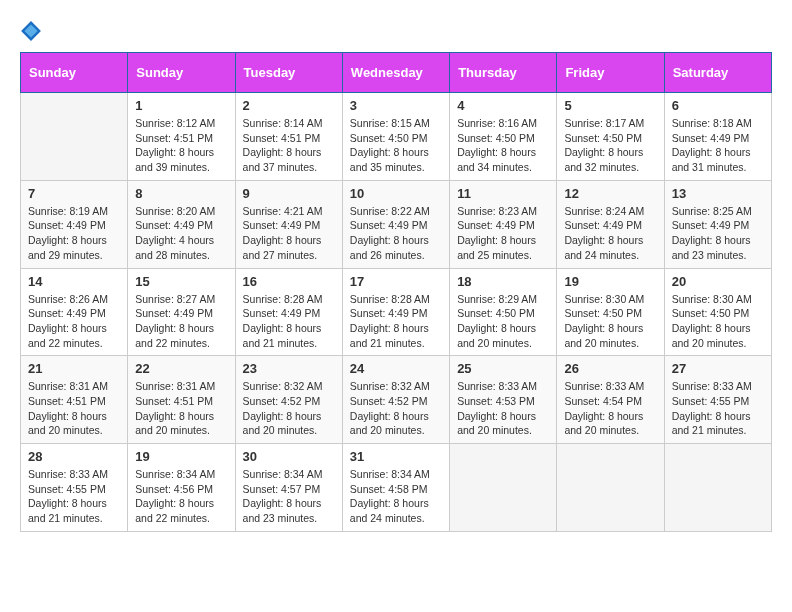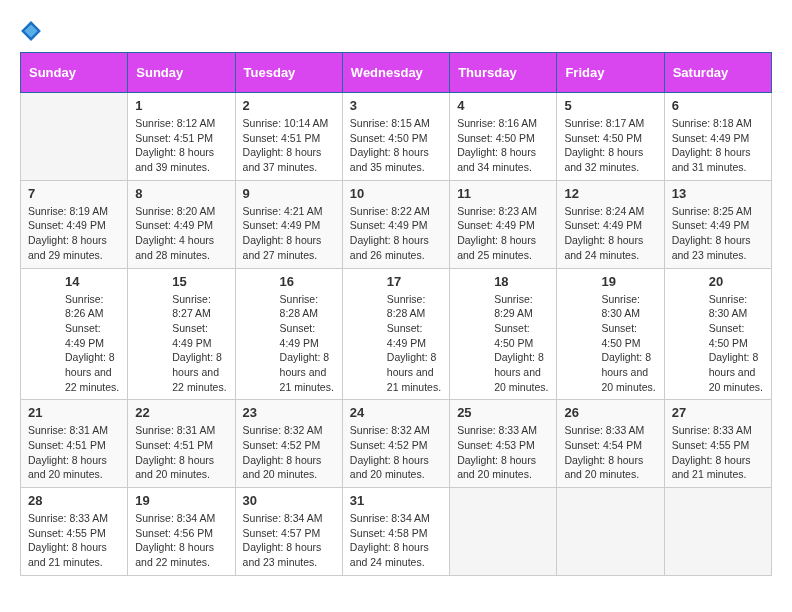--- a/index.html
+++ b/index.html
@@ -93,21 +93,21 @@
       font-size: 10.5px;
       color: #333;
       line-height: 1.4;
     }
     .empty-cell {
       background: #f5f5f5 !important;
     }
     
     .row-1 td { background: #ffffff; }
     .row-2 td { background: #f0f4f8; }
-    .row-3 td { background: #ffffff; padding-left: 44px; }
+    .row-3 td { background: #ffffff; }
     .row-4 td { background: #f0f4f8; }
     .row-5 td { background: #ffffff; }
   </style>
 </head>
 <body>
 
 <div class="header">
   <div class="logo">
     <svg class="logo-icon" viewBox="0 0 40 40">
       <polygon points="20,2 38,20 20,38 2,20" fill="#1a6fc4"></polygon>
@@ -138,21 +138,21 @@
   </thead>
   <tbody id="calendar-body">
   <tr class="row-1">
         <td class="empty-cell"></td>
         <td>
           <span class="day-number">1</span>
           <div class="day-info"><span>Sunrise: 8:12 AM</span><br><span>Sunset: 4:51 PM</span><br><span>Daylight: 8 hours and 39 minutes.</span></div>
         </td>
         <td>
           <span class="day-number">2</span>
-          <div class="day-info"><span>Sunrise: 10:14 AM</span><br><span>Sunset: 4:51 PM</span><br><span>Daylight: 8 hours and 37 minutes.</span></div>
+          <div class="day-info"><span>Sunrise: 8:14 AM</span><br><span>Sunset: 4:51 PM</span><br><span>Daylight: 8 hours and 37 minutes.</span></div>
         </td>
         <td>
           <span class="day-number">3</span>
           <div class="day-info"><span>Sunrise: 8:15 AM</span><br><span>Sunset: 4:50 PM</span><br><span>Daylight: 8 hours and 35 minutes.</span></div>
         </td>
         <td>
           <span class="day-number">4</span>
           <div class="day-info"><span>Sunrise: 8:16 AM</span><br><span>Sunset: 4:50 PM</span><br><span>Daylight: 8 hours and 34 minutes.</span></div>
         </td>
         <td>

